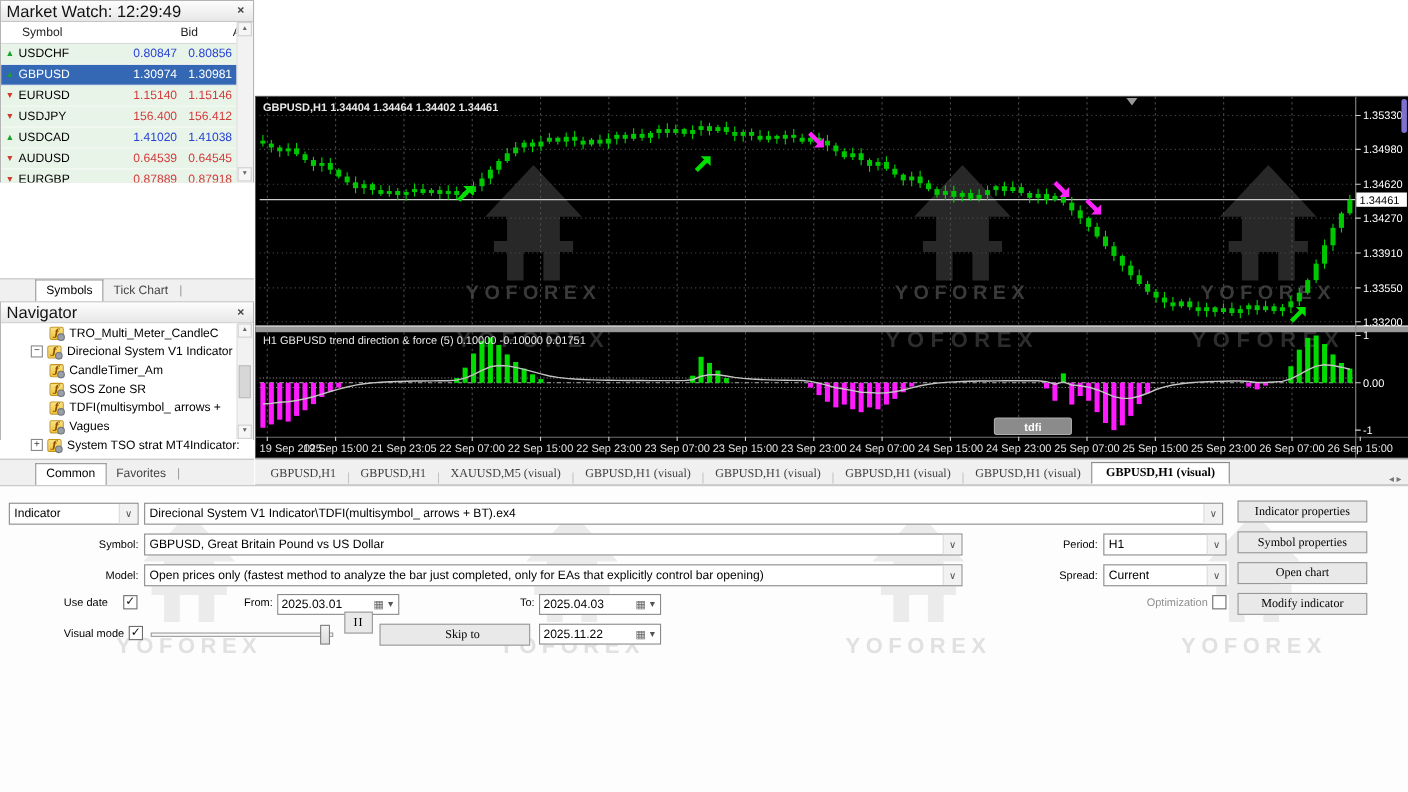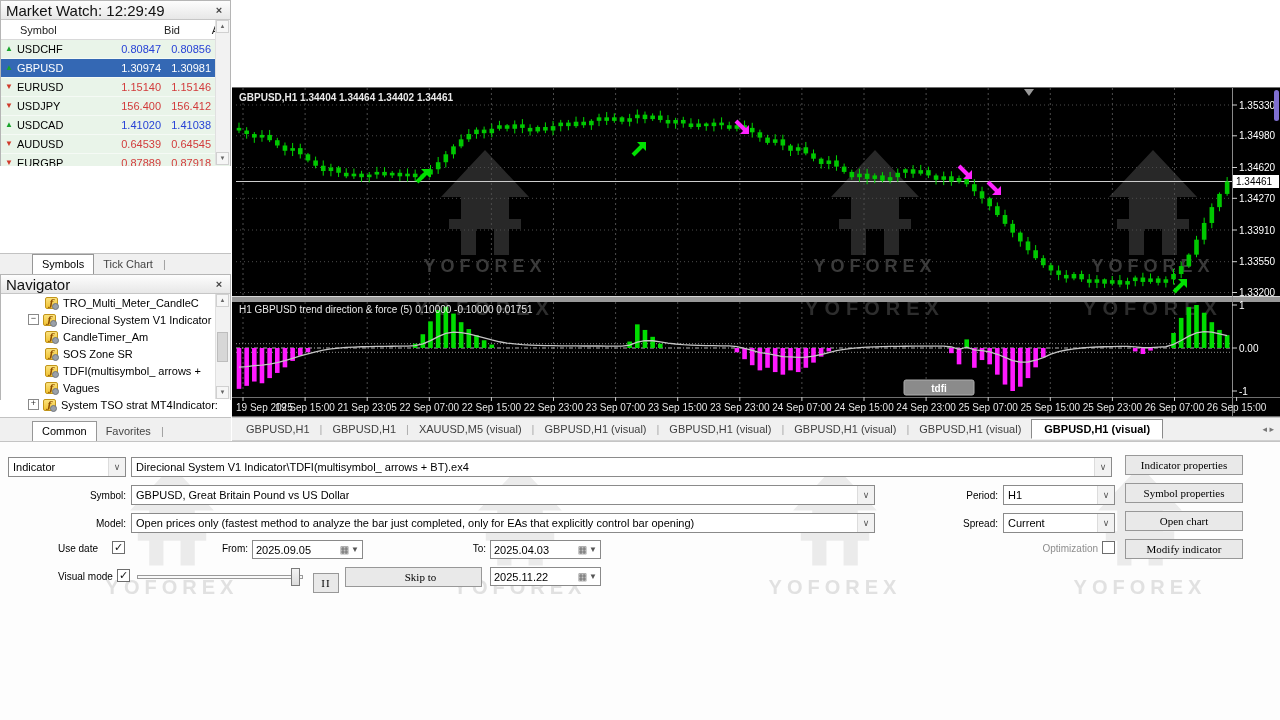--- a/index.html
+++ b/index.html
@@ -34,21 +34,21 @@
   .btab{padding:3px 9px 4px;color:#454545;white-space:nowrap;}
   .btab.active{background:#fff;border:1px solid #979797;border-bottom:1px solid #fff;margin-bottom:-1px;color:#000;}
   .tsep{color:#999;padding:3px 1px 4px;}
   
   .nav-tree{background:#fff;overflow:hidden;}
   .nav-row{height:17px;display:flex;align-items:center;white-space:nowrap;}
   .expbox{width:9px;height:9px;border:1px solid #898989;background:#fff;font-size:9px;line-height:7px;text-align:center;color:#333;margin-right:4px;flex:none;}
   .fxicon{width:13px;height:12px;background:linear-gradient(#fbe27d,#f1c232);border:1px solid #c2951a;border-radius:2px;font-family:"DejaVu Serif",serif;font-style:italic;font-weight:bold;font-size:9px;color:#8d4d00;text-align:center;line-height:11px;margin-right:5px;flex:none;position:relative;box-sizing:border-box;}
   .fxicon::after{content:"";position:absolute;right:-2px;bottom:-2px;width:5px;height:5px;border-radius:50%;background:#9aa0a8;border:1px solid #70767e;}
   
-  .ctabs{display:flex;align-items:center;background:#f0f0f0;border-top:1px solid #c8c8c8;border-bottom:1px solid #cfcfcf;box-sizing:border-box;padding-left:4px;}
+  .ctabs{display:flex;align-items:flex-end;background:#f0f0f0;border-top:1px solid #c8c8c8;border-bottom:1px solid #cfcfcf;box-sizing:border-box;padding-left:4px;font-family:Liberation Serif, serif;}
   .ctab{padding:3px 10px;color:#3f3f3f;white-space:nowrap;}
   .ctab.active{background:#fff;border:1px solid #8a8a8a;border-bottom-color:#fff;font-weight:bold;color:#000;padding:3px 12px;}
   .csep{color:#a9a9a9;}
   .tab-scroll{margin-left:auto;color:#777;font-size:9px;padding:0 6px;}
   
   .lbl{font-size:10px;color:#000;white-space:nowrap;}
   .lbl.gray{color:#8e8e8e;}
   .combo{background:#fff;border:1px solid #8a8a8a;box-sizing:border-box;display:flex;align-items:center;padding-left:4px;overflow:hidden;}
   .combo .txt{white-space:nowrap;overflow:hidden;}
   .combo .chev{margin-left:auto;flex:none;width:16px;align-self:stretch;display:flex;align-items:center;justify-content:center;color:#555;font-size:9px;background:#f2f2f2;border-left:1px solid #dcdcdc;}
@@ -739,39 +739,39 @@
     <div class="r combo" style="left:1003px;top:71px;width:112px;height:20px;">
       <span class="txt">Current</span>
       <span class="chev">∨</span>
     </div>
     <button class="r win-btn" style="left:1125px;top:69px;width:118px;height:20px;">Open chart</button>
 
     <span class="r lbl" style="left:58px;top:101px;">Use date</span>
     <div class="r cb" style="left:112px;top:99px;">✓</div>
     <span class="r lbl" style="left:200px;top:101px;width:48px;text-align:right;">From:</span>
     <div class="r datefield" style="left:252px;top:98px;width:111px;height:19px;">
-      <span>2025.09.05</span>
+      <span>2025.03.01</span>
       <span class="ic">▦</span>
         <span class="dv">▼</span>
     </div>
     <span class="r lbl" style="left:450px;top:101px;width:36px;text-align:right;">To:</span>
     <div class="r datefield" style="left:490px;top:98px;width:111px;height:19px;">
       <span>2025.04.03</span>
       <span class="ic">▦</span>
         <span class="dv">▼</span>
     </div>
     <span class="r lbl gray" style="left:1018px;top:101px;width:80px;text-align:right;">Optimization</span>
     <div class="r cb" style="left:1102px;top:99px;"></div>
     <button class="r win-btn" style="left:1125px;top:97px;width:118px;height:20px;">Modify indicator</button>
 
     <span class="r lbl" style="left:58px;top:129px;">Visual mode</span>
     <div class="r cb" style="left:117px;top:127px;">✓</div>
     <div class="r slider-track" style="left:137px;top:133px;width:166px;"></div>
     <div class="r slider-handle" style="left:291px;top:126px;"></div>
-    <button class="r win-btn" style="left:313px;top:131px;width:26px;height:20px;letter-spacing:1px;">II</button>
+    <button class="r win-btn" style="left:313px;top:114px;width:26px;height:20px;letter-spacing:1px;">II</button>
     <button class="r win-btn" style="left:345px;top:125px;width:137px;height:20px;padding-left:20px;">Skip to</button>
     <div class="r datefield" style="left:490px;top:125px;width:111px;height:19px;">
       <span>2025.11.22</span>
       <span class="ic">▦</span>
         <span class="dv">▼</span>
     </div>
   </div>
 </div>
 
 </body></html>

